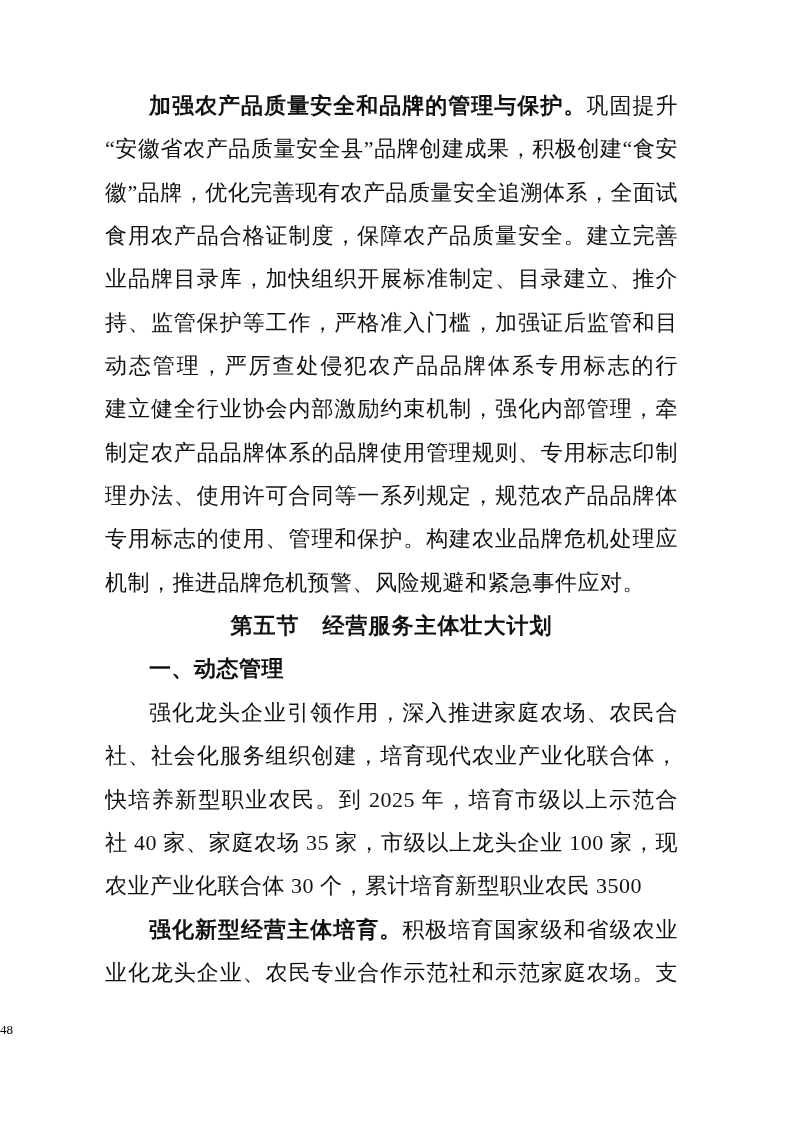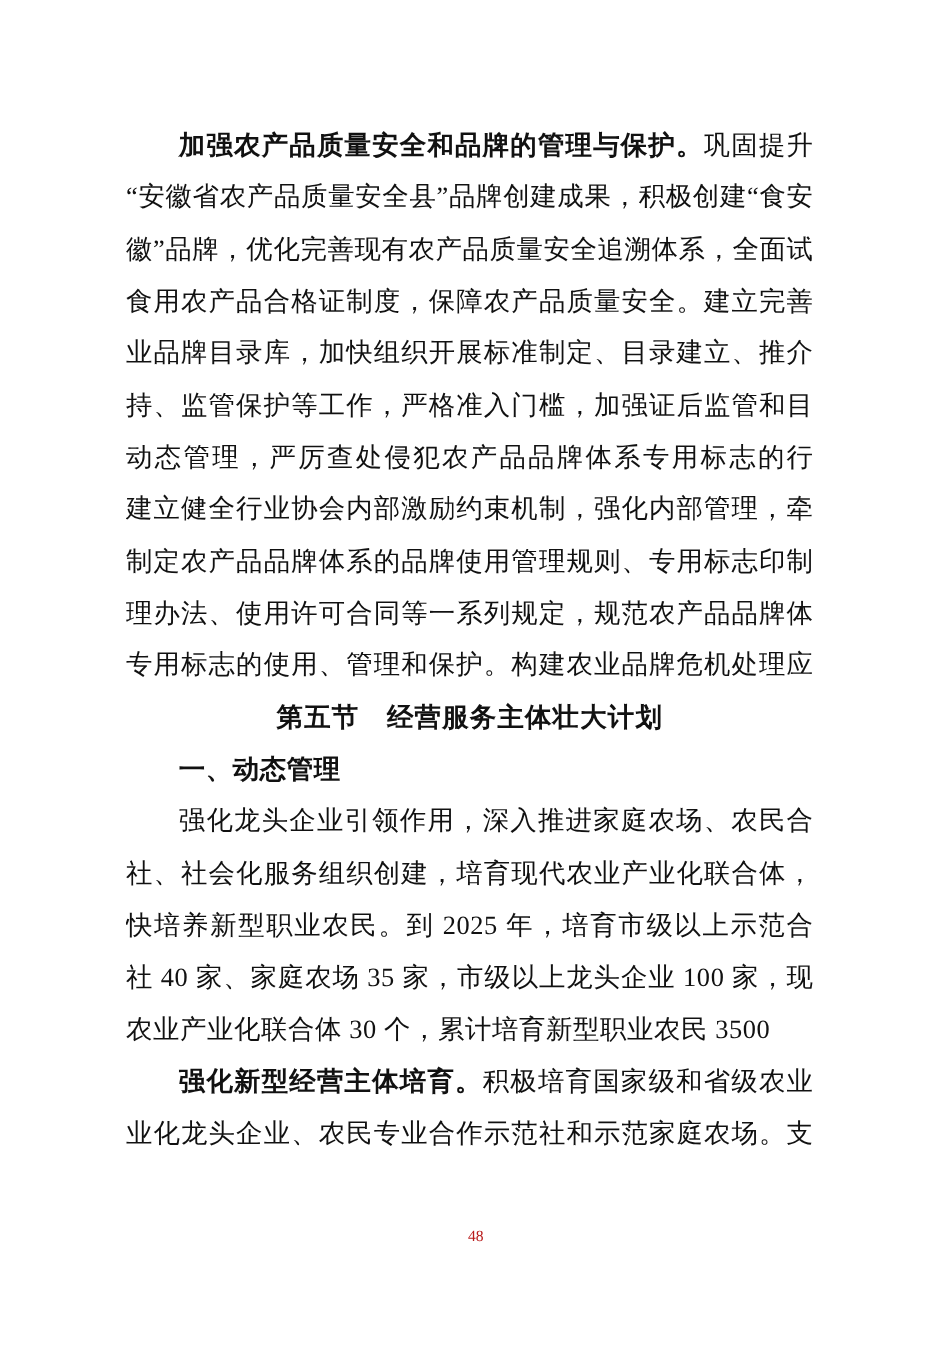--- a/index.html
+++ b/index.html
@@ -12,21 +12,21 @@
     width: 793px;
     height: 1122px;
     background: #ffffff;
     overflow: hidden;
     font-family: "Liberation Serif", "DejaVu Serif", serif;
     color: #111111;
   }
   .content {
     position: absolute;
     left: 105px;
-    top: 99px;
+    top: 84px;
     width: 573px;
   }
   .line {
     font-size: 22px;
     line-height: 43.35px;
     height: 43.35px;
     overflow: hidden;
     letter-spacing: 0.5px;
   }
   .line.justify {
@@ -47,41 +47,41 @@
   }
   .bold {
     font-weight: bold;
     text-align: right;
   }
   .page-number {
     position: absolute;
     left: 0;
     top: 1022px;
     width: 100%;
-    text-align: center;
     font-size: 13px;
-    color: #b91c1c;
+    color: #000000;
   }
 </style>
 </head>
 <body>
 
 <div class="page">
   <div class="content">
       <div class="line body indent justify"><span class="bold">加强农产品质量安全和品牌的管理与保护。</span><span>巩固提升</span></div>
       <div class="line body justify"><span>“安徽省农产品质量安全县”品牌创建成果，积极创建“食安安</span></div>
       <div class="line body justify"><span>徽”品牌，优化完善现有农产品质量安全追溯体系，全面试行</span></div>
       <div class="line body justify"><span>食用农产品合格证制度，保障农产品质量安全。建立完善农</span></div>
       <div class="line body justify"><span>业品牌目录库，加快组织开展标准制定、目录建立、推介扶</span></div>
       <div class="line body justify"><span>持、监管保护等工作，严格准入门槛，加强证后监管和目录</span></div>
       <div class="line body justify"><span>动态管理，严厉查处侵犯农产品品牌体系专用标志的行为。</span></div>
       <div class="line body justify"><span>建立健全行业协会内部激励约束机制，强化内部管理，牵头</span></div>
       <div class="line body justify"><span>制定农产品品牌体系的品牌使用管理规则、专用标志印制管</span></div>
       <div class="line body justify"><span>理办法、使用许可合同等一系列规定，规范农产品品牌体系</span></div>
       <div class="line body justify"><span>专用标志的使用、管理和保护。构建农业品牌危机处理应急</span></div>
+      <div class="line body"><span>机制，推进品牌危机预警、风险规避和紧急事件应对。</span></div>
       <div class="line heading"><span class="bold">第五节　经营服务主体壮大计划</span></div>
       <div class="line subheading indent"><span class="bold">一、动态管理</span></div>
       <div class="line body indent justify"><span>强化龙头企业引领作用，深入推进家庭农场、农民合作</span></div>
       <div class="line body justify"><span>社、社会化服务组织创建，培育现代农业产业化联合体，加</span></div>
       <div class="line body justify"><span>快培养新型职业农民。到 2025 年，培育市级以上示范合作</span></div>
       <div class="line body justify"><span>社 40 家、家庭农场 35 家，市级以上龙头企业 100 家，现代</span></div>
       <div class="line body"><span>农业产业化联合体 30 个，累计培育新型职业农民 3500 人。</span></div>
       <div class="line body indent justify"><span class="bold">强化新型经营主体培育。</span><span>积极培育国家级和省级农业产</span></div>
       <div class="line body justify"><span>业化龙头企业、农民专业合作示范社和示范家庭农场。支持</span></div>
     </div>

